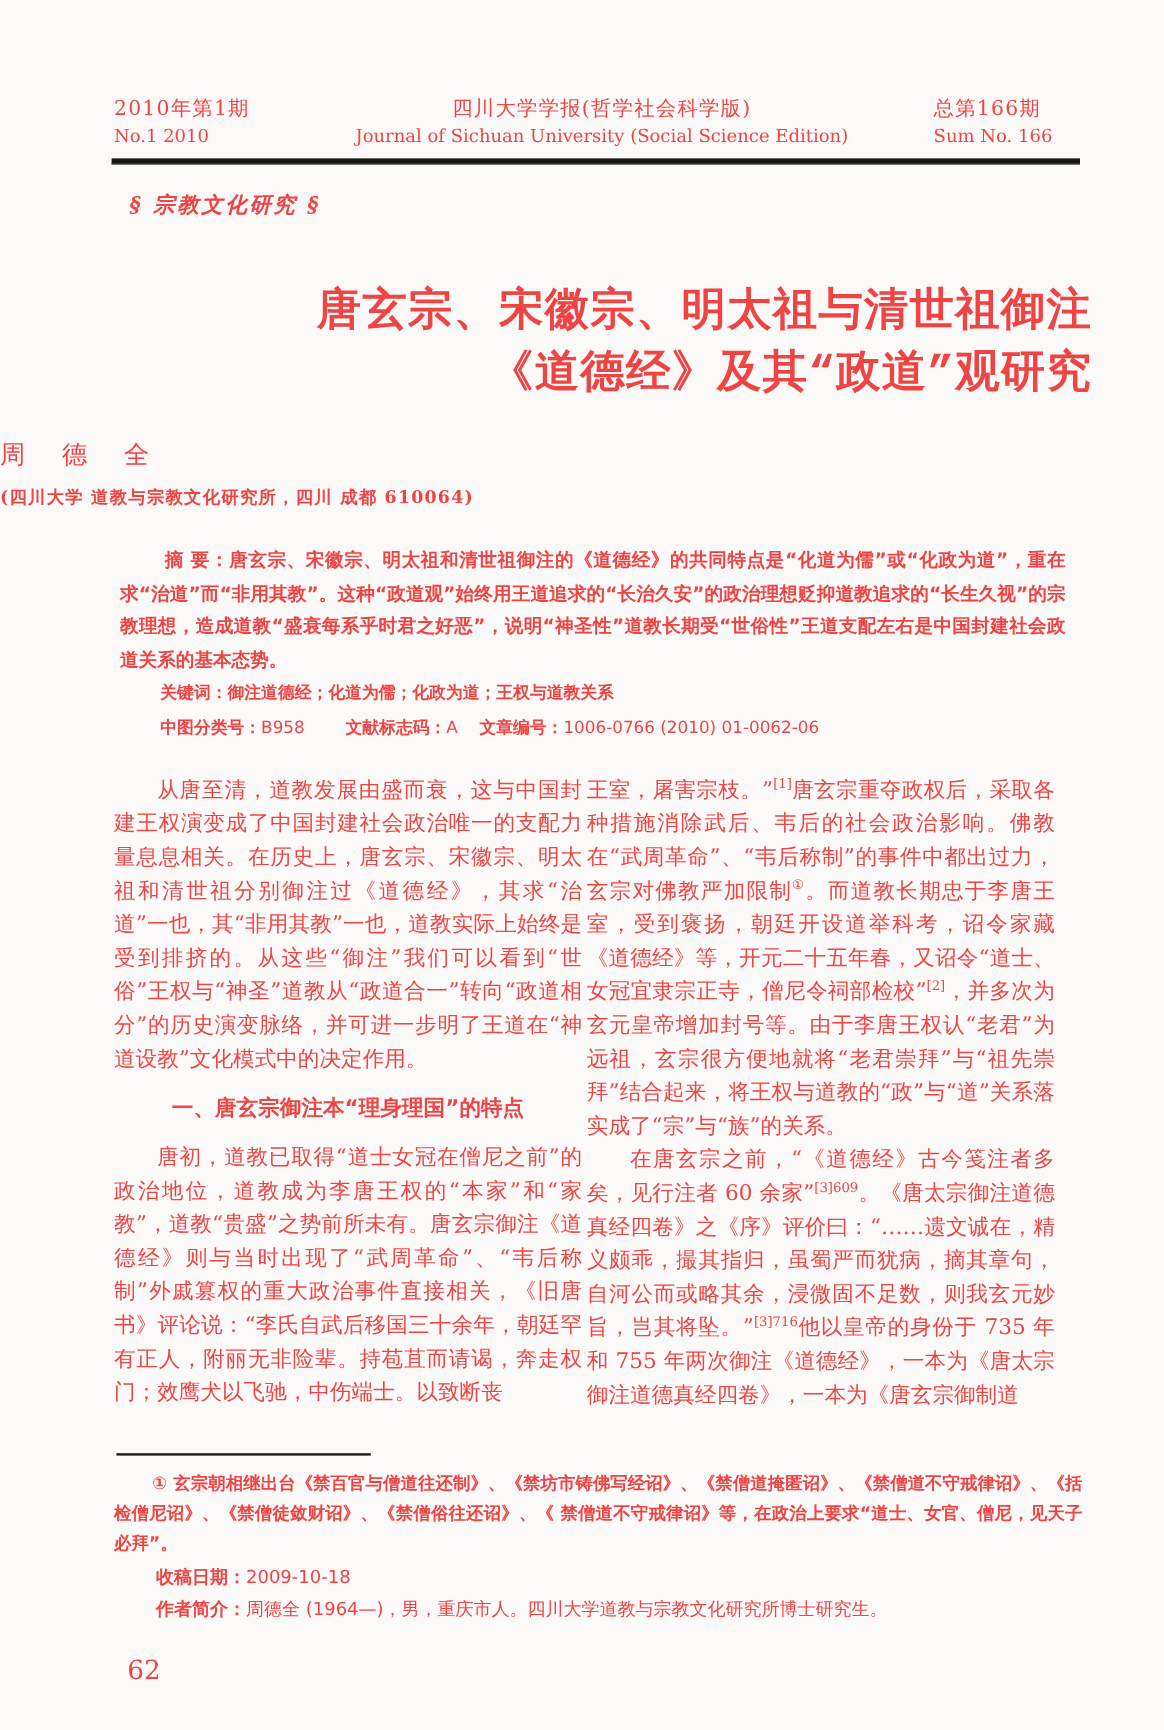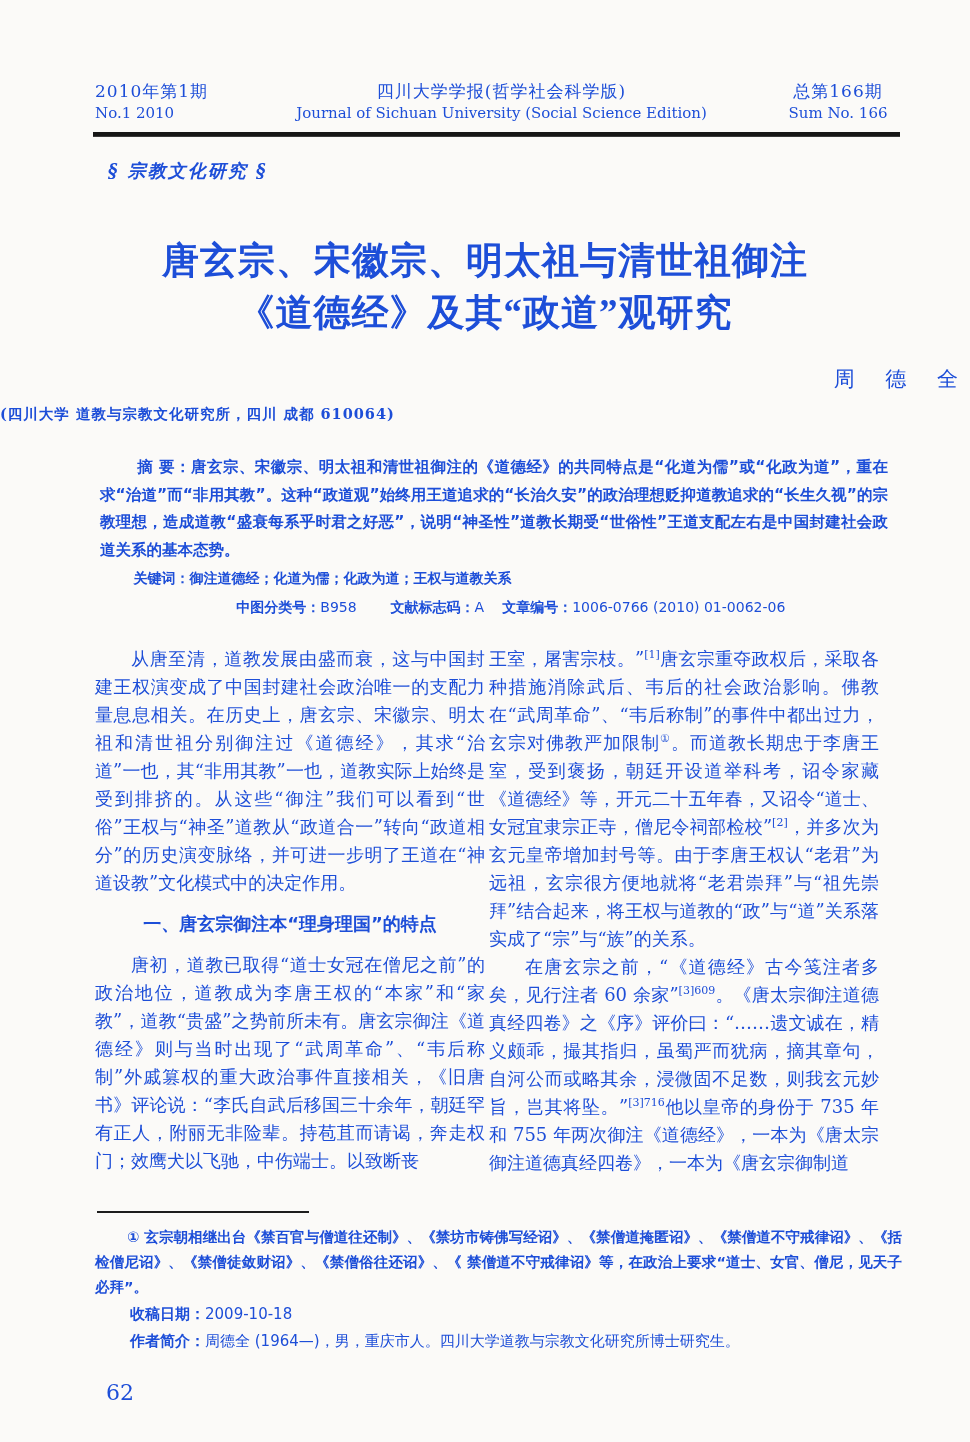--- a/index.html
+++ b/index.html
@@ -2,81 +2,81 @@
 <html><head>
 <meta charset="utf-8">
 <title>Scanned Journal Page</title>
 <style>
   html,body{margin:0;padding:0;background:#e8e8e6;}
   .page{
     position:relative;
     width:970px;height:1442px;
     margin:0 auto;
     background:#fbfaf8;
-    color:#1d4ed8;
+    color:#ef4444;
     font-family:"DejaVu Serif","Liberation Serif",serif;
     overflow:hidden;
     box-sizing:border-box;
   }
   
   .jheader{
     display:flex;justify-content:space-between;align-items:flex-end;
     margin:80px 72px 0 95px;
   }
   .jheader .h-cell{line-height:22px;}
   .h-left{text-align:left;min-width:130px;}
   .h-center{text-align:center;flex:1;}
-  .h-right{text-align:center;min-width:120px;}
+  .h-right{text-align:left;min-width:120px;}
   .h-cn{font-size:17px;letter-spacing:1px;}
   .h-en{font-size:15px;}
   .header-rule{
     height:4px;background:#161616;
     margin:8px 70px 0 93px;
     border-bottom:1px solid #3a3a3a;
   }
   
   .section-tag{
     margin:22px 0 0 108px;
     font-style:italic;font-weight:700;
     font-size:18px;letter-spacing:2px;
     font-family:"DejaVu Serif","Liberation Serif",serif;
   }
   
   .title{
     margin:52px 60px 0 60px;
-    text-align:center;
-    font-family:Liberation Serif, serif;
+    text-align:right;
+    font-family:Liberation Mono, monospace;
     font-weight:900;
     font-size:37px;
     line-height:52px;
     letter-spacing:1px;
   }
   .author{
-    margin-top:26px;text-align:right;
-    font-size:21px;letter-spacing:12px;padding-left:48px;
+    margin-top:26px;text-align:left;
+    font-size:21px;letter-spacing:12px;
   }
   .affiliation{
     margin-top:12px;
     font-size:14.5px;font-weight:700;letter-spacing:1px;
   }
   
   .abstract{
     margin:30px 82px 0 100px;
     font-family:"DejaVu Sans","Liberation Sans",sans-serif;
     font-weight:700;
     font-size:15.5px;line-height:27.5px;
     text-align:justify;text-indent:2.4em;
   }
   .kv-line{
     margin:1px 82px 0 100px;
     font-family:"DejaVu Sans","Liberation Sans",sans-serif;
     font-size:14px;line-height:27.5px;
     text-indent:2.4em;font-weight:700;
   }
-  .meta-line{font-weight:400;text-align:center;}
+  .meta-line{font-weight:400;}
   .meta-line .lbl{font-weight:700;}
   .meta-line .gap{display:inline-block;width:34px;}
   .meta-line .gap-s{display:inline-block;width:18px;}
   
   .columns{
     display:flex;gap:4px;
     margin:24px 78px 0 95px;
   }
   .col{width:390px;font-size:18px;line-height:28px;text-align:justify;}
   .col p{margin:0;}

